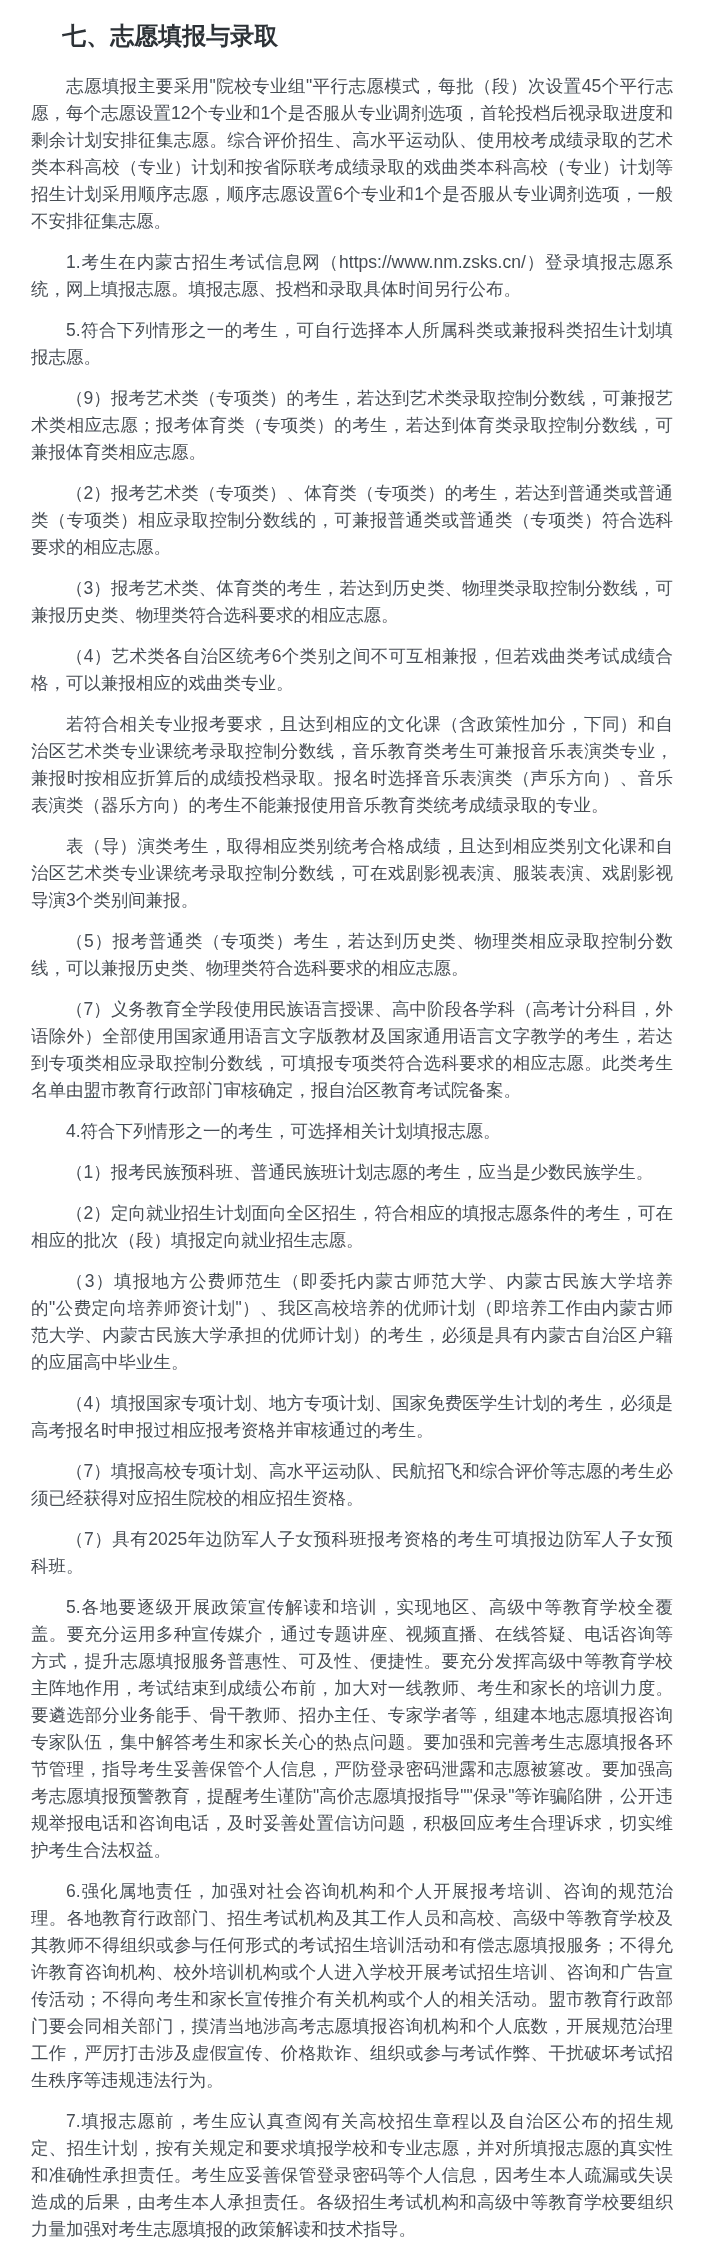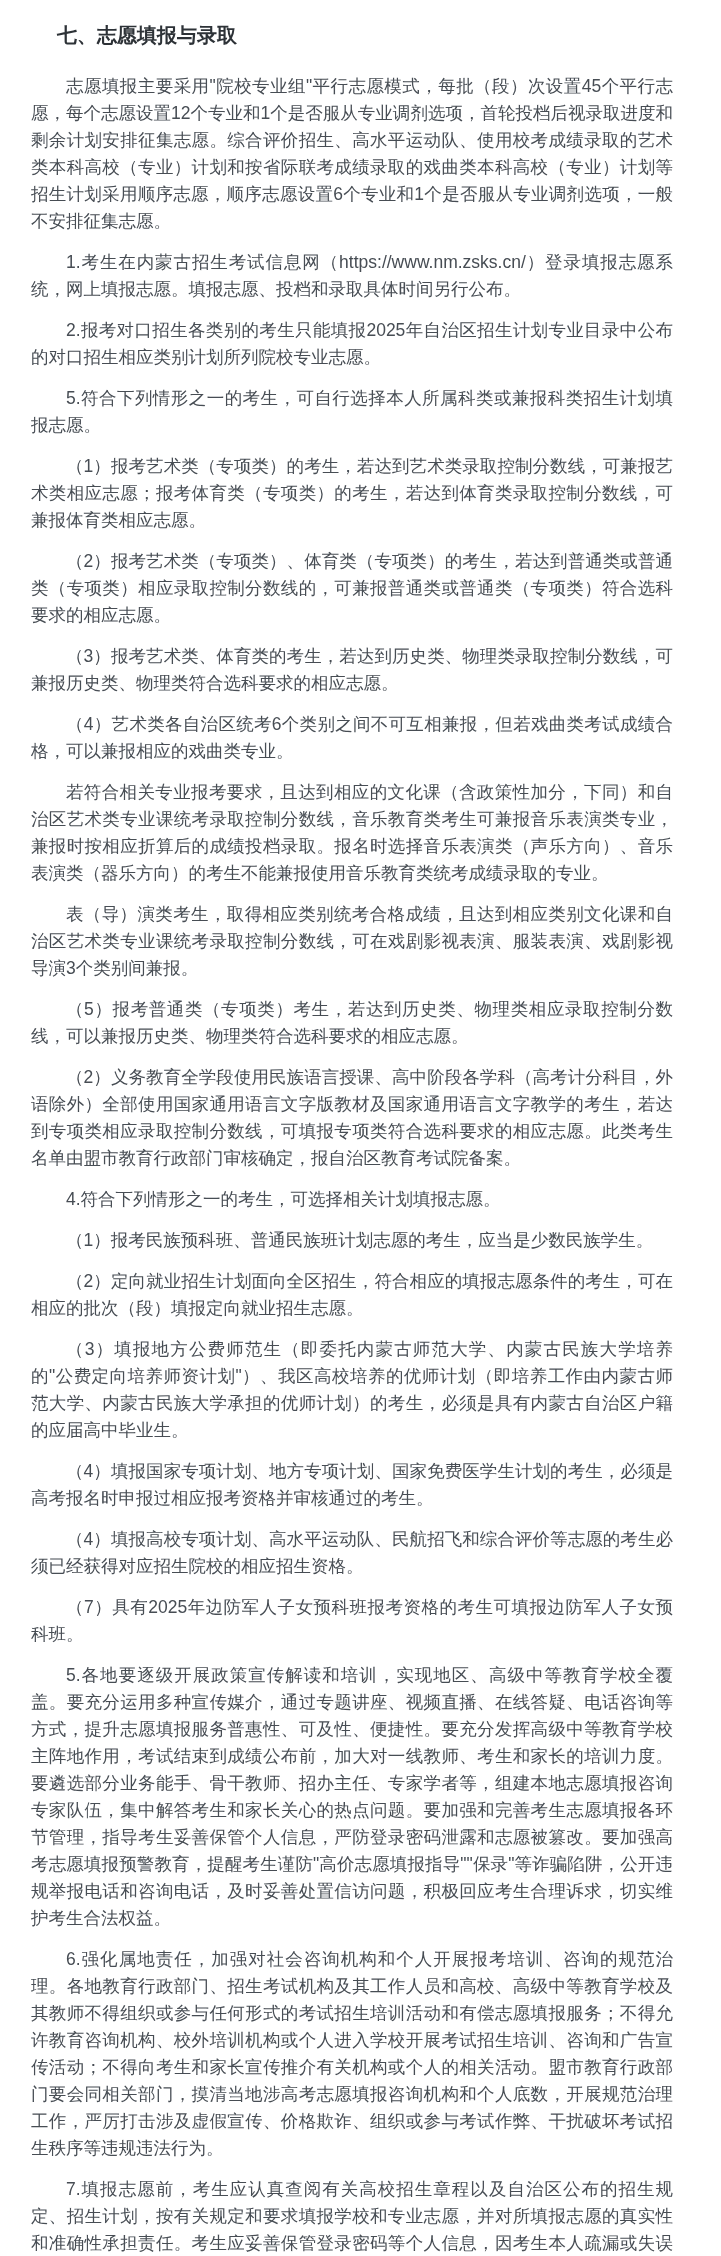--- a/index.html
+++ b/index.html
@@ -12,21 +12,21 @@
     font-family: "Liberation Sans", "DejaVu Sans", sans-serif;
   }
   .doc {
     box-sizing: border-box;
     width: 721px;
     min-height: 2256px;
     padding: 22px 48px 30px 31px;
     background: #ffffff;
   }
   .doc-title {
-    font-size: 20px;
+    font-size: 24px;
     line-height: 27px;
     font-weight: 700;
     color: #2d3237;
     text-indent: 1.3em;
     margin: 0 0 24px 0;
   }
   .para {
     font-size: 17.5px;
     line-height: 27px;
     color: #474d54;
@@ -38,34 +38,33 @@
   .para:last-child { margin-bottom: 0; }
 </style>
 </head>
 <body>
 
 <main class="doc">
   <h2 class="doc-title">七、志愿填报与录取</h2>
 
   <p class="para">志愿填报主要采用"院校专业组"平行志愿模式，每批（段）次设置45个平行志愿，每个志愿设置12个专业和1个是否服从专业调剂选项，首轮投档后视录取进度和剩余计划安排征集志愿。综合评价招生、高水平运动队、使用校考成绩录取的艺术类本科高校（专业）计划和按省际联考成绩录取的戏曲类本科高校（专业）计划等招生计划采用顺序志愿，顺序志愿设置6个专业和1个是否服从专业调剂选项，一般不安排征集志愿。</p>
   <p class="para">1.考生在内蒙古招生考试信息网（https://www.nm.zsks.cn/）登录填报志愿系统，网上填报志愿。填报志愿、投档和录取具体时间另行公布。</p>
-  <p class="para">2.报考对口招生各类别的考生只能填报2025年自治区招生计划专业目录中公布的对口招生相应类别计划所列院校专业志愿。</p>
   <p class="para">5.符合下列情形之一的考生，可自行选择本人所属科类或兼报科类招生计划填报志愿。</p>
-  <p class="para">（1）报考艺术类（专项类）的考生，若达到艺术类录取控制分数线，可兼报艺术类相应志愿；报考体育类（专项类）的考生，若达到体育类录取控制分数线，可兼报体育类相应志愿。</p>
+  <p class="para">（9）报考艺术类（专项类）的考生，若达到艺术类录取控制分数线，可兼报艺术类相应志愿；报考体育类（专项类）的考生，若达到体育类录取控制分数线，可兼报体育类相应志愿。</p>
   <p class="para">（2）报考艺术类（专项类）、体育类（专项类）的考生，若达到普通类或普通类（专项类）相应录取控制分数线的，可兼报普通类或普通类（专项类）符合选科要求的相应志愿。</p>
   <p class="para">（3）报考艺术类、体育类的考生，若达到历史类、物理类录取控制分数线，可兼报历史类、物理类符合选科要求的相应志愿。</p>
   <p class="para">（4）艺术类各自治区统考6个类别之间不可互相兼报，但若戏曲类考试成绩合格，可以兼报相应的戏曲类专业。</p>
   <p class="para">若符合相关专业报考要求，且达到相应的文化课（含政策性加分，下同）和自治区艺术类专业课统考录取控制分数线，音乐教育类考生可兼报音乐表演类专业，兼报时按相应折算后的成绩投档录取。报名时选择音乐表演类（声乐方向）、音乐表演类（器乐方向）的考生不能兼报使用音乐教育类统考成绩录取的专业。</p>
   <p class="para">表（导）演类考生，取得相应类别统考合格成绩，且达到相应类别文化课和自治区艺术类专业课统考录取控制分数线，可在戏剧影视表演、服装表演、戏剧影视导演3个类别间兼报。</p>
   <p class="para">（5）报考普通类（专项类）考生，若达到历史类、物理类相应录取控制分数线，可以兼报历史类、物理类符合选科要求的相应志愿。</p>
-  <p class="para">（2）义务教育全学段使用民族语言授课、高中阶段各学科（高考计分科目，外语除外）全部使用国家通用语言文字版教材及国家通用语言文字教学的考生，若达到专项类相应录取控制分数线，可填报专项类符合选科要求的相应志愿。此类考生名单由盟市教育行政部门审核确定，报自治区教育考试院备案。</p>
+  <p class="para">（7）义务教育全学段使用民族语言授课、高中阶段各学科（高考计分科目，外语除外）全部使用国家通用语言文字版教材及国家通用语言文字教学的考生，若达到专项类相应录取控制分数线，可填报专项类符合选科要求的相应志愿。此类考生名单由盟市教育行政部门审核确定，报自治区教育考试院备案。</p>
   <p class="para">4.符合下列情形之一的考生，可选择相关计划填报志愿。</p>
   <p class="para">（1）报考民族预科班、普通民族班计划志愿的考生，应当是少数民族学生。</p>
   <p class="para">（2）定向就业招生计划面向全区招生，符合相应的填报志愿条件的考生，可在相应的批次（段）填报定向就业招生志愿。</p>
   <p class="para">（3）填报地方公费师范生（即委托内蒙古师范大学、内蒙古民族大学培养的"公费定向培养师资计划"）、我区高校培养的优师计划（即培养工作由内蒙古师范大学、内蒙古民族大学承担的优师计划）的考生，必须是具有内蒙古自治区户籍的应届高中毕业生。</p>
   <p class="para">（4）填报国家专项计划、地方专项计划、国家免费医学生计划的考生，必须是高考报名时申报过相应报考资格并审核通过的考生。</p>
-  <p class="para">（4）填报高校专项计划、高水平运动队、民航招飞和综合评价等志愿的考生必须已经获得对应招生院校的相应招生资格。</p>
+  <p class="para">（7）填报高校专项计划、高水平运动队、民航招飞和综合评价等志愿的考生必须已经获得对应招生院校的相应招生资格。</p>
   <p class="para">（7）具有2025年边防军人子女预科班报考资格的考生可填报边防军人子女预科班。</p>
   <p class="para">5.各地要逐级开展政策宣传解读和培训，实现地区、高级中等教育学校全覆盖。要充分运用多种宣传媒介，通过专题讲座、视频直播、在线答疑、电话咨询等方式，提升志愿填报服务普惠性、可及性、便捷性。要充分发挥高级中等教育学校主阵地作用，考试结束到成绩公布前，加大对一线教师、考生和家长的培训力度。要遴选部分业务能手、骨干教师、招办主任、专家学者等，组建本地志愿填报咨询专家队伍，集中解答考生和家长关心的热点问题。要加强和完善考生志愿填报各环节管理，指导考生妥善保管个人信息，严防登录密码泄露和志愿被篡改。要加强高考志愿填报预警教育，提醒考生谨防"高价志愿填报指导""保录"等诈骗陷阱，公开违规举报电话和咨询电话，及时妥善处置信访问题，积极回应考生合理诉求，切实维护考生合法权益。</p>
   <p class="para">6.强化属地责任，加强对社会咨询机构和个人开展报考培训、咨询的规范治理。各地教育行政部门、招生考试机构及其工作人员和高校、高级中等教育学校及其教师不得组织或参与任何形式的考试招生培训活动和有偿志愿填报服务；不得允许教育咨询机构、校外培训机构或个人进入学校开展考试招生培训、咨询和广告宣传活动；不得向考生和家长宣传推介有关机构或个人的相关活动。盟市教育行政部门要会同相关部门，摸清当地涉高考志愿填报咨询机构和个人底数，开展规范治理工作，严厉打击涉及虚假宣传、价格欺诈、组织或参与考试作弊、干扰破坏考试招生秩序等违规违法行为。</p>
   <p class="para">7.填报志愿前，考生应认真查阅有关高校招生章程以及自治区公布的招生规定、招生计划，按有关规定和要求填报学校和专业志愿，并对所填报志愿的真实性和准确性承担责任。考生应妥善保管登录密码等个人信息，因考生本人疏漏或失误造成的后果，由考生本人承担责任。各级招生考试机构和高级中等教育学校要组织力量加强对考生志愿填报的政策解读和技术指导。</p>
 
 </main>
 
 </body></html>

